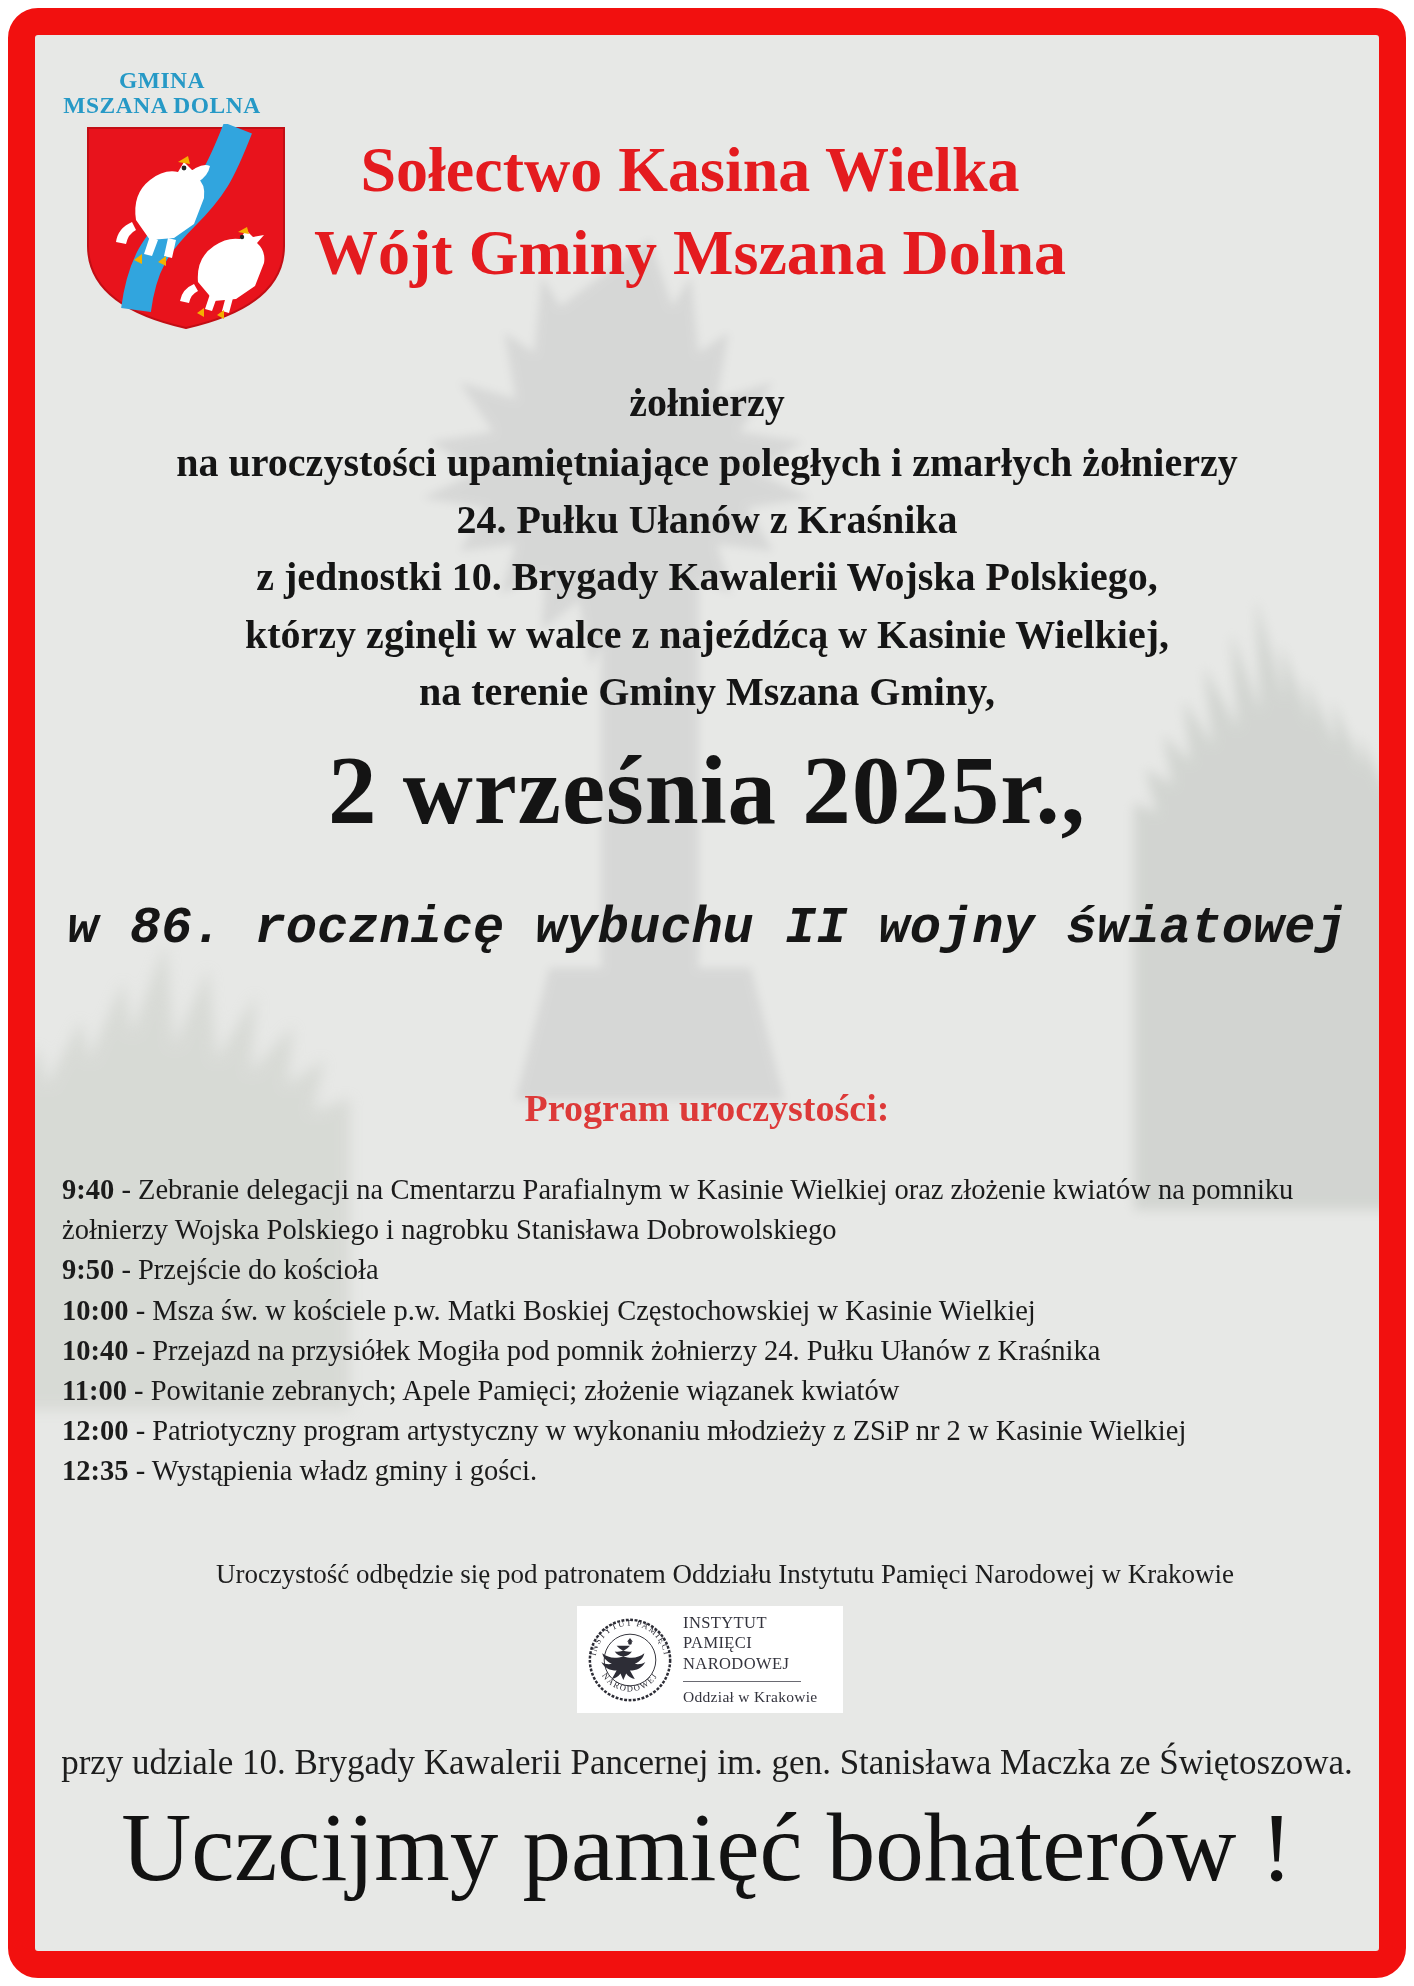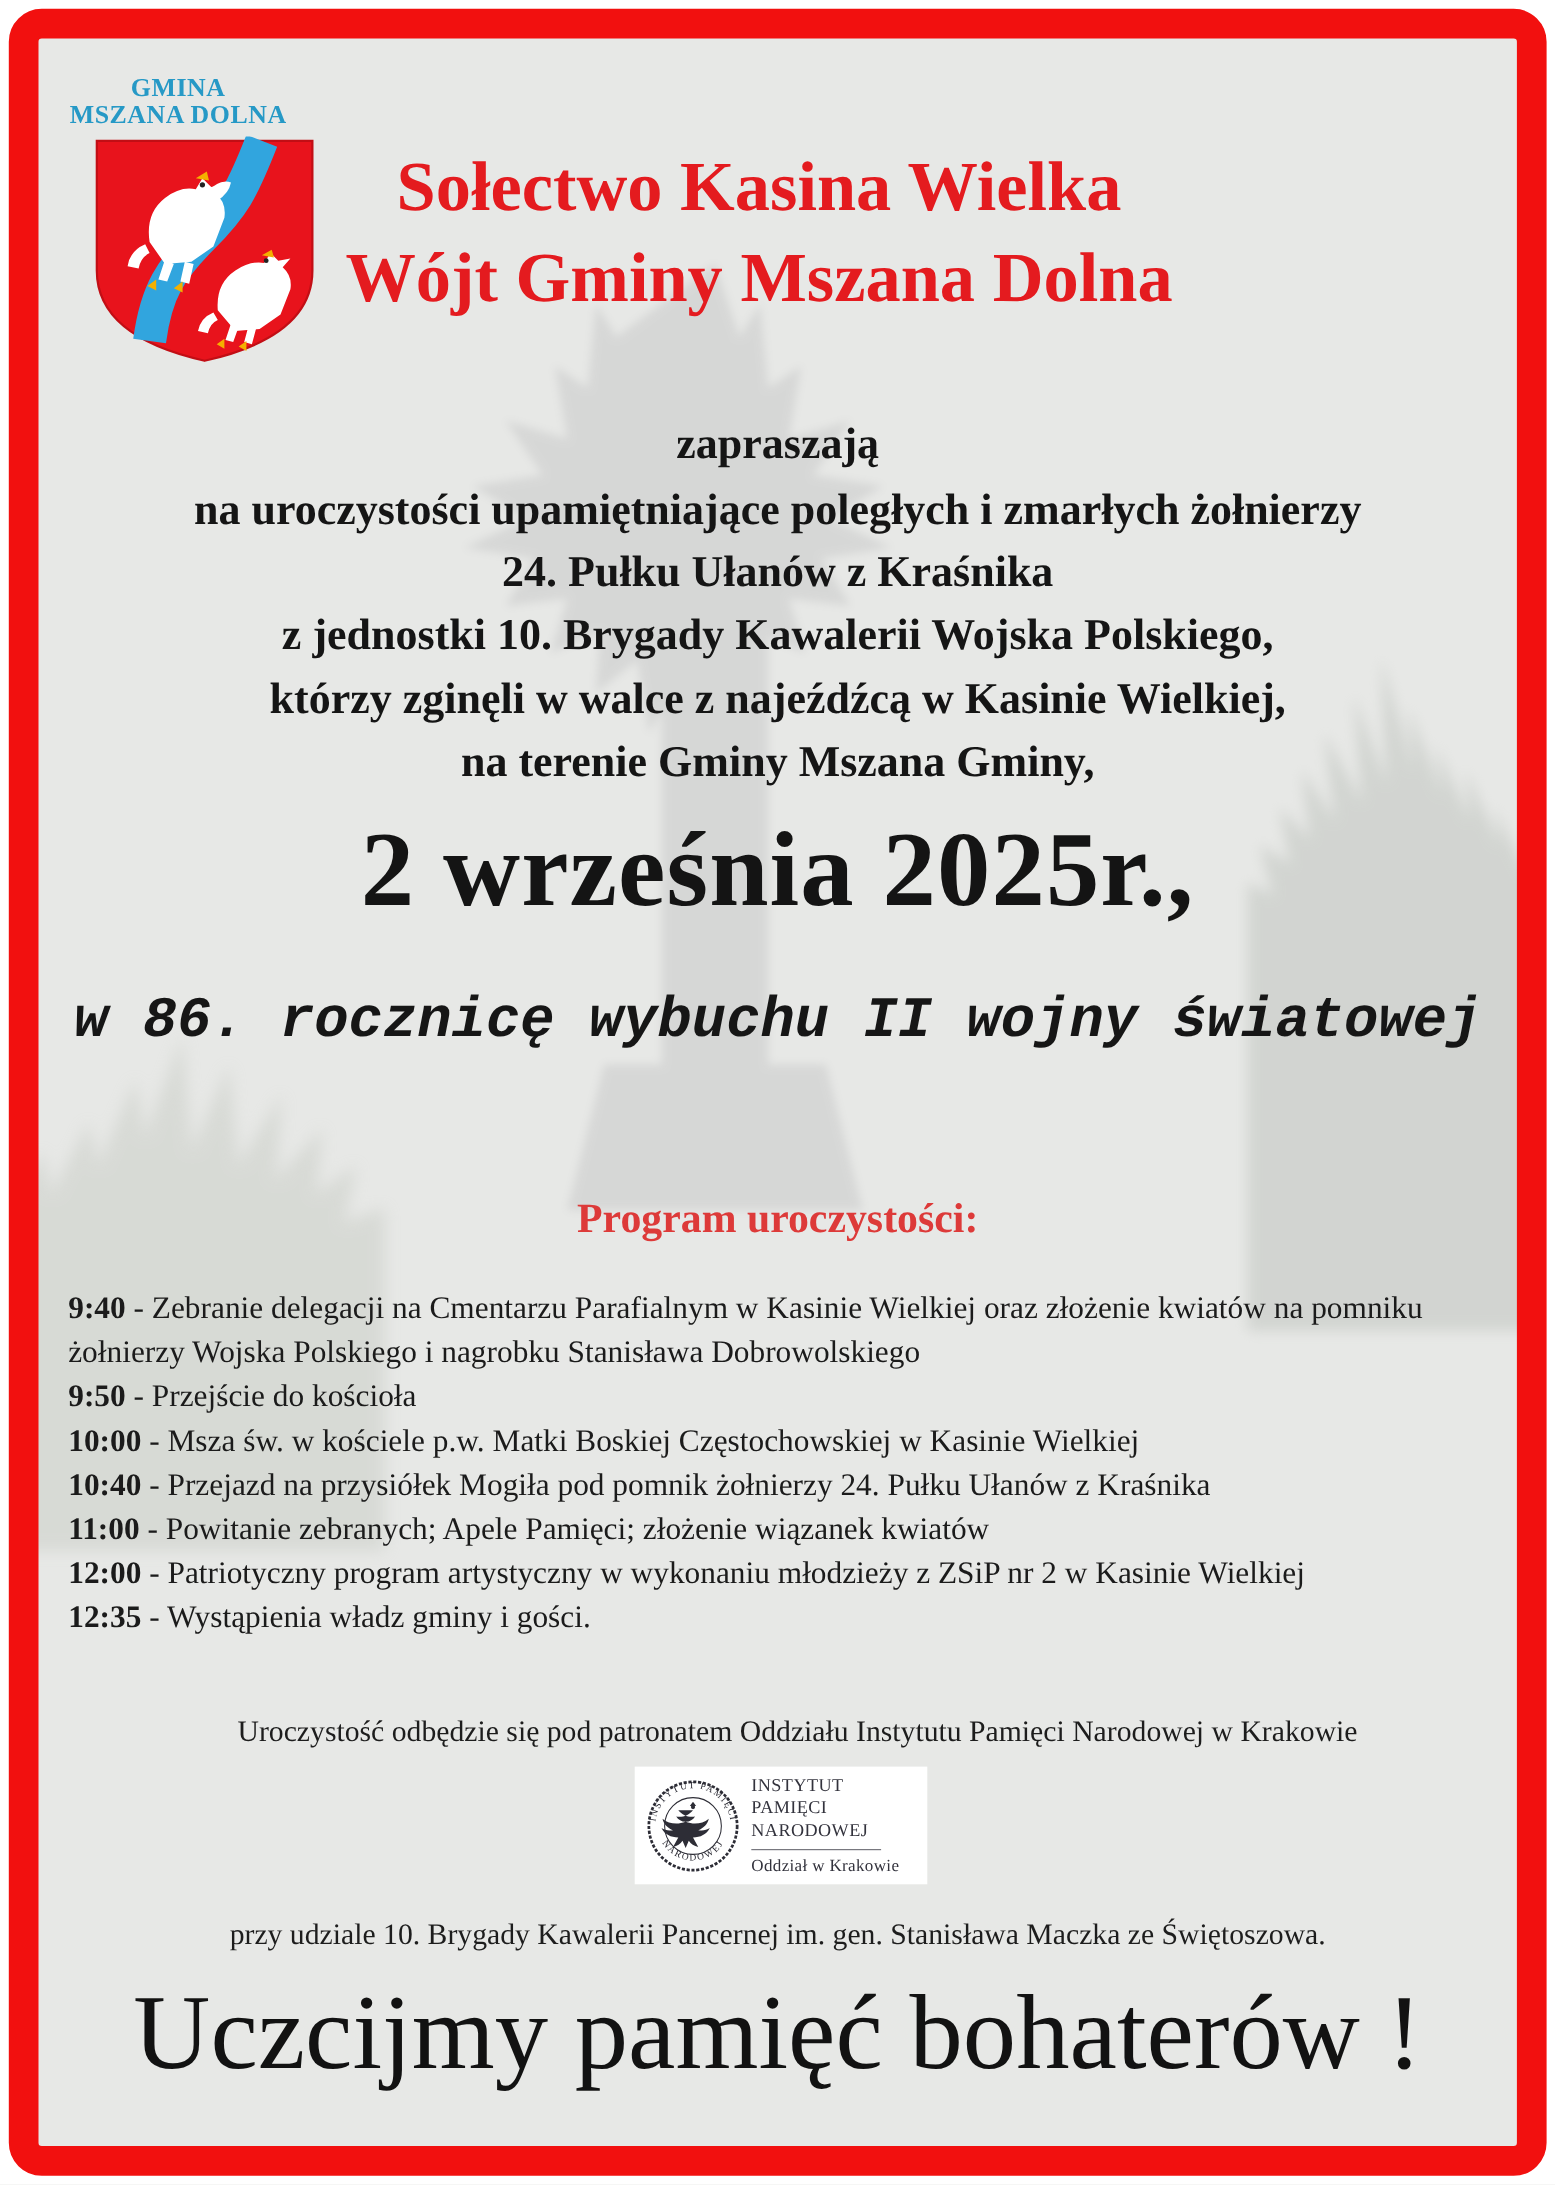--- a/index.html
+++ b/index.html
@@ -48,21 +48,21 @@
   .program-item .t{font-weight:bold;}
   .patronage{top:1559px;font-size:27px;color:#1d1d1d;z-index:4;padding-left:36px;}
   
   .ipn-box{left:577px;top:1606px;width:266px;height:107px;background:#ffffff;z-index:4;
     display:flex;align-items:center;gap:10px;padding:0 10px;box-sizing:border-box;}
   .ipn-seal{width:86px;height:86px;flex:0 0 auto;}
   .ipn-text{color:#33333d;}
   .ipn-name{font-size:16.5px;line-height:1.22;letter-spacing:.4px;white-space:pre-line;}
   .ipn-rule{width:118px;height:1px;background:#6a6a72;margin:7px 0 6px 0;}
   .ipn-branch{font-size:15.5px;letter-spacing:.3px;}
-  .participation{top:1743px;font-size:27px;color:#1d1d1d;z-index:4;}
+  .participation{top:1743px;font-size:35px;color:#1d1d1d;z-index:4;}
   .closing{top:1792px;font-size:97px;color:#121212;z-index:4;}
 </style>
 </head>
 <body>
 
 <div class="poster">
 
   <div class="bg"></div>
 
   <div class="bg-shade">
@@ -106,21 +106,21 @@
       <path d="M124 184 l-7 5 7 4 z M144 186 l-7 5 7 4 z" fill="#f4b000"></path>
       <circle cx="162" cy="113" r="2.2" fill="#222"></circle>
     </g>
   </svg>
 
   <div class="abs title">
     <div>Sołectwo Kasina Wielka</div>
     <div>Wójt Gminy Mszana Dolna</div>
   </div>
 
-  <div class="abs center lead">zapraszają</div>
+  <div class="abs center lead">żołnierzy</div>
 
   <div class="abs center intro">
     <div>na uroczystości upamiętniające poległych i zmarłych żołnierzy</div>
     <div>24. Pułku Ułanów z Kraśnika</div>
     <div>z jednostki 10. Brygady Kawalerii Wojska Polskiego,</div>
     <div>którzy zginęli w walce z najeźdźcą w Kasinie Wielkiej,</div>
     <div>na terenie Gminy Mszana Gminy,</div>
   </div>
 
   <div class="abs center date-line">2 września 2025r.,</div>

